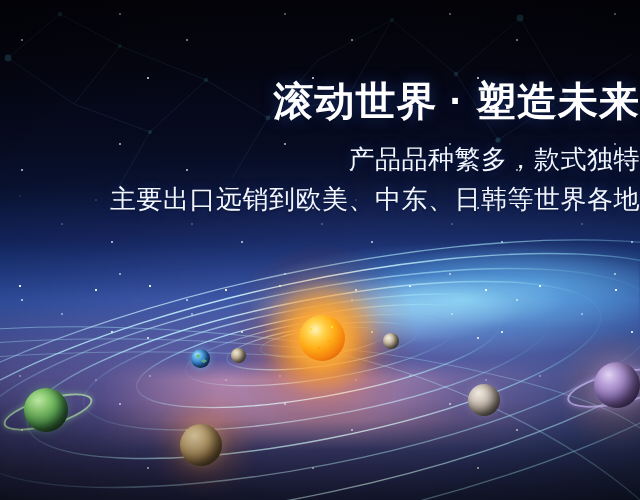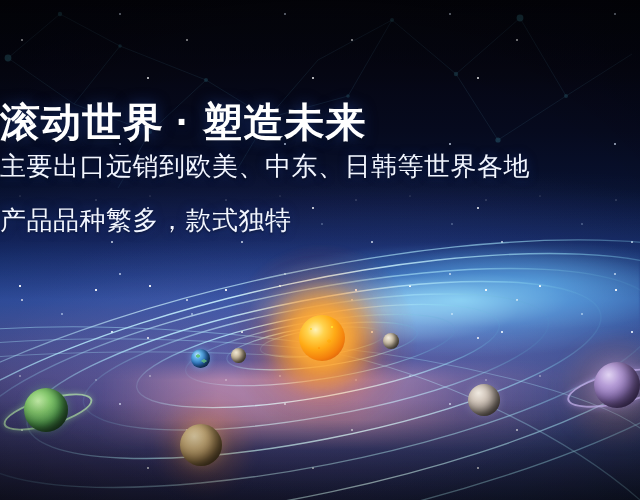--- a/index.html
+++ b/index.html
@@ -218,23 +218,22 @@
     box-shadow:0 0 7px rgba(190,165,245,.45);
   }
   #purple-glow{
     position:absolute;left:556px;top:336px;width:120px;height:110px;border-radius:50%;
     background:radial-gradient(circle, rgba(255,190,120,.30) 0%, rgba(240,130,70,.14) 42%, rgba(180,70,30,0) 74%);
     filter:blur(7px);
   }
   
   #text-block{
     position:absolute;left:0;top:0;width:640px;
-    text-align:left;
+    text-align:right;
     z-index:40;
-    margin-top:21px;
   }
   #headline{
     margin:0;
     padding-top:78px;
     color:#ffffff;
     font-size:40px;
     line-height:46px;
     font-weight:bold;
     letter-spacing:1px;
     text-shadow:0 0 14px rgba(40,80,180,.55), 0 2px 4px rgba(0,0,0,.65);
@@ -352,17 +351,17 @@
   <div class="planet" id="planet-tan"></div>
   <div class="planet" id="planet-grey"></div>
 
   <div class="ring" id="ring-purple"></div>
   <div class="planet" id="planet-purple"></div>
 
   <div class="layer" id="vignette"></div>
 
   <div id="text-block">
     <h1 id="headline">滚动世界 · 塑造未来</h1>
+    <p class="subline" id="subline-1">产品品种繁多，款式独特</p>
     <p class="subline" id="subline-2">主要出口远销到欧美、中东、日韩等世界各地</p>
-    <p class="subline" id="subline-1">产品品种繁多，款式独特</p>
   </div>
 
 </div>
 
 </body></html>

